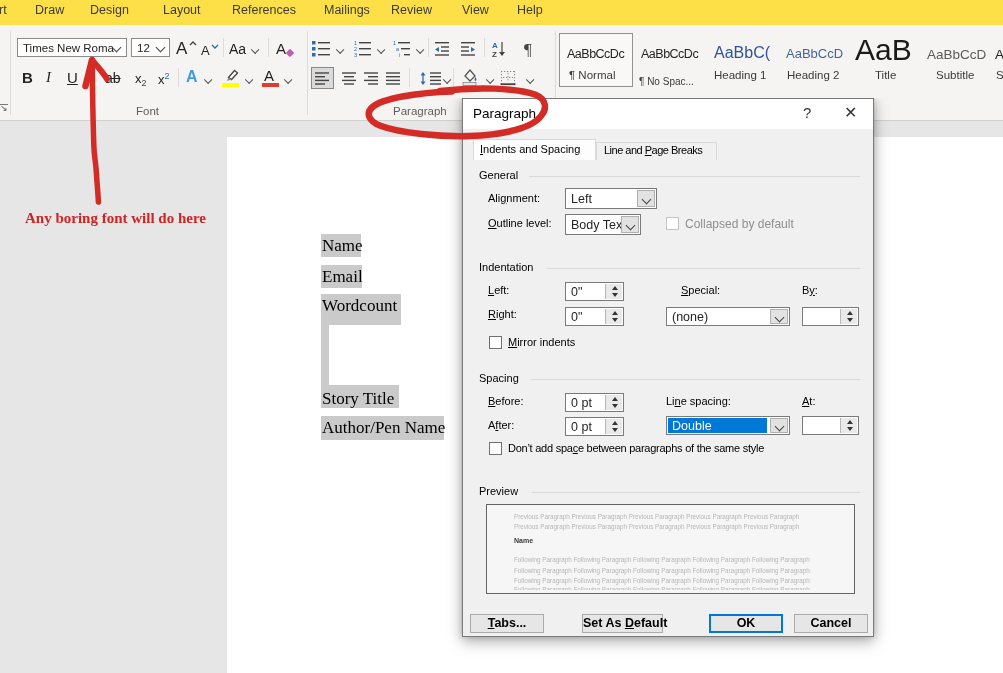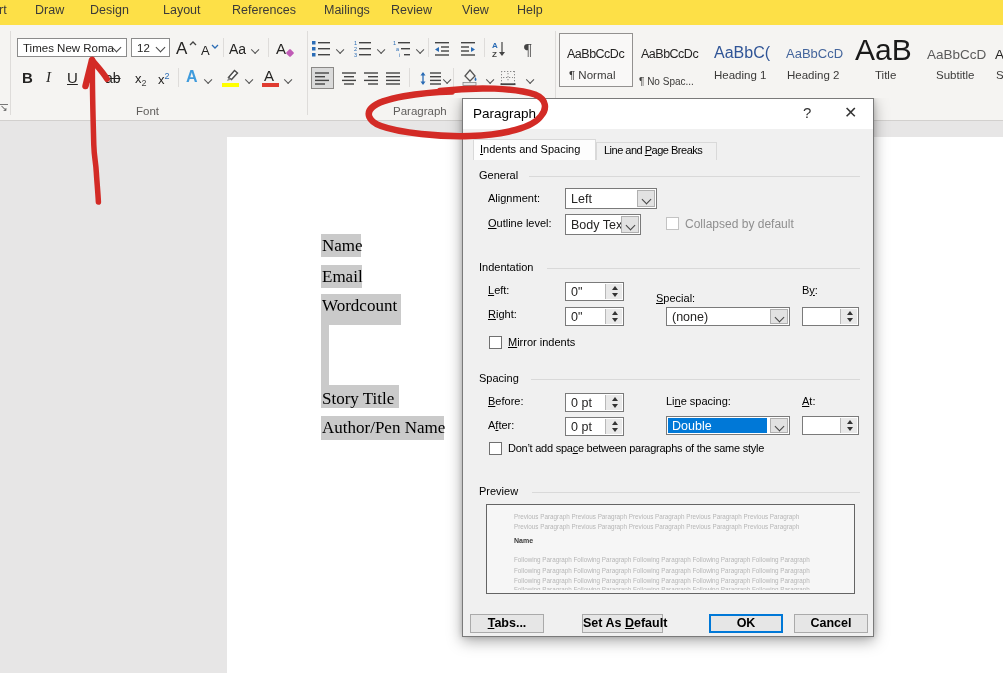--- a/index.html
+++ b/index.html
@@ -301,21 +301,21 @@
 
     <div class="dlab" style="left:16px;top:162px;">Indentation</div>
     <div class="sechr" style="left:84px;top:169px;width:313px;"></div>
     <div class="dlab" style="left:25px;top:185px;"><u>L</u>eft:</div>
     <div class="spin" style="left:102px;top:183px;width:59px;height:19px;">
       <span class="ctext">0"</span>
       <span class="spinbtn"></span>
       <span class="tri-u" style="right:5px;top:3px;"></span>
       <span class="tri-d" style="right:5px;bottom:3px;"></span>
     </div>
-    <div class="dlab" style="left:193px;top:185px;margin-top:8px;"><u>S</u>pecial:</div>
+    <div class="dlab" style="left:218px;top:185px;"><u>S</u>pecial:</div>
     <div class="dlab" style="left:339px;top:185px;text-align:center;">B<u>y</u>:</div>
     <div class="dlab" style="left:25px;top:209px;"><u>R</u>ight:</div>
     <div class="spin" style="left:102px;top:208px;width:59px;height:19px;">
       <span class="ctext">0"</span>
       <span class="spinbtn"></span>
       <span class="tri-u" style="right:5px;top:3px;"></span>
       <span class="tri-d" style="right:5px;bottom:3px;"></span>
     </div>
     <div class="dcombo" style="left:203px;top:208px;width:124px;height:19px;">
       <span class="ctext">(none)</span>
@@ -374,20 +374,21 @@
       <div class="ptext" style="left:27px;top:72px;">Following Paragraph Following Paragraph Following Paragraph Following Paragraph Following Paragraph</div>
       <div class="ptext" style="left:27px;top:81px;">Following Paragraph Following Paragraph Following Paragraph Following Paragraph Following Paragraph</div>
     </div>
       </div>
 
     <div class="wbtn" style="left:7px;top:515px;width:74px;"><u>T</u>abs...</div>
     <div class="wbtn" style="left:119px;top:515px;width:81px;">Set As <u>D</u>efault</div>
     <div class="wbtn" style="left:246px;top:515px;width:74px;border:2px solid #0078d7;line-height:15px;">OK</div>
     <div class="wbtn" style="left:331px;top:515px;width:74px;">Cancel</div>
   </div>
+  <div id="redtext">Any boring font will do here</div>
   <svg id="ann" viewBox="0 0 1003 673">
     <g fill="none" stroke="#d32b26" stroke-linecap="round" stroke-linejoin="round">
 
       <path d="M92.5,61 C92,85 93,115 93.8,145 C94.2,158 95.8,162 96.3,172 C96.9,182 98,193 98.4,202" stroke-width="5.5"></path>
 
       <path d="M92,60 L85.5,86" stroke-width="6.5"></path>
       <path d="M92,60 C97,66 103,72 107,79" stroke-width="6"></path>
 
       <path d="M440,91 C478,86.5 516,88 535,94.5 C547,99.5 547,109 541,116 C533,127.5 505,135 470,136 C440,137 400,133 381,126 C368,121 366,113 372,107.5 C382,98 420,92.5 452,91.5" stroke-width="6.5"></path>
     </g>

